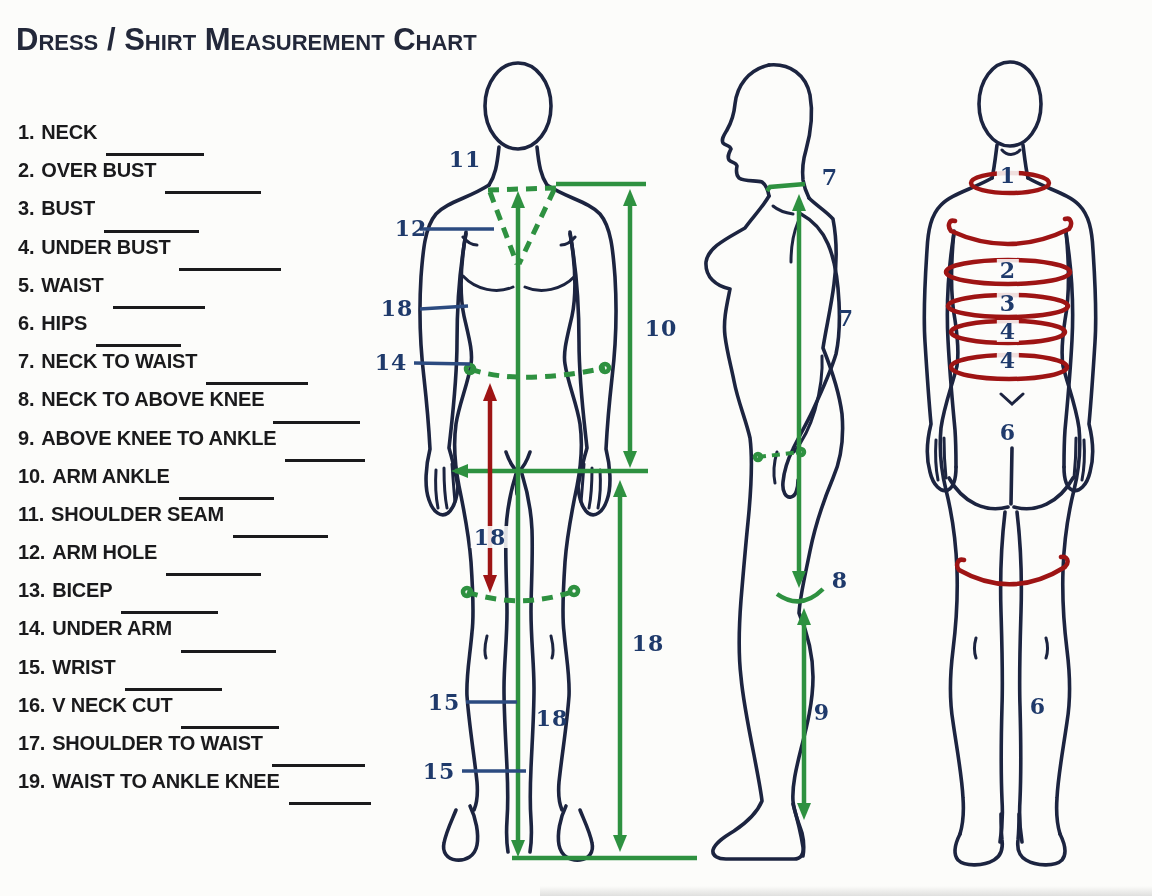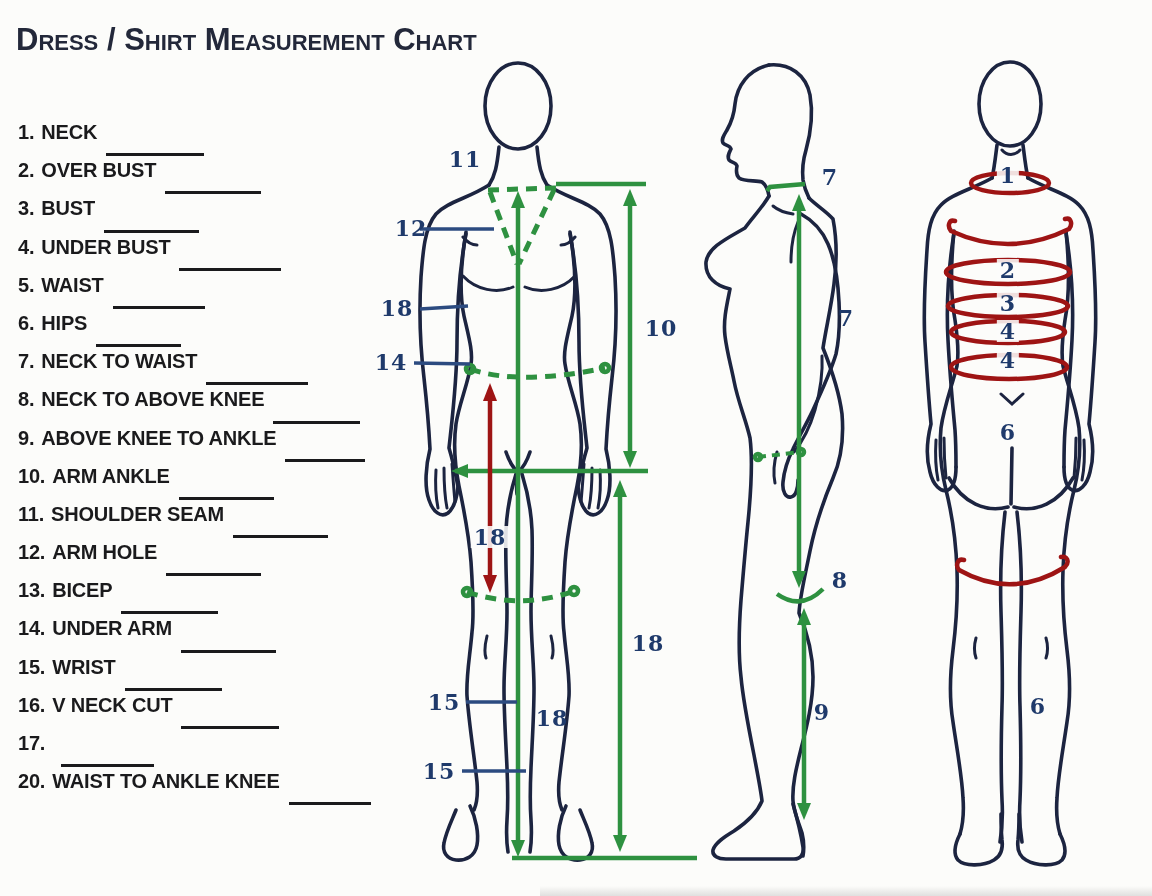--- a/index.html
+++ b/index.html
@@ -128,24 +128,25 @@
         <span>WRIST</span>
         <span class="blank" style="width:97px"></span>
       </div>
     <div class="m-row">
         <span class="m-num">16.</span>
         <span>V NECK CUT</span>
         <span class="blank" style="width:98px"></span>
       </div>
     <div class="m-row">
         <span class="m-num">17.</span>
+        <span>SHOULDER TO WAIST</span>
         <span class="blank" style="width:93px"></span>
       </div>
     <div class="m-row">
-        <span class="m-num">20.</span>
+        <span class="m-num">19.</span>
         <span>WAIST TO ANKLE KNEE</span>
         <span class="blank" style="width:82px"></span>
       </div>
   </div>
 
   <svg width="1152" height="896" viewBox="0 0 1152 896">
 
     <g>
       <ellipse class="ink" cx="518" cy="106" rx="33" ry="43"></ellipse>
       <path class="ink" d="M499,147 C497,166 495,176 489,185"></path>

